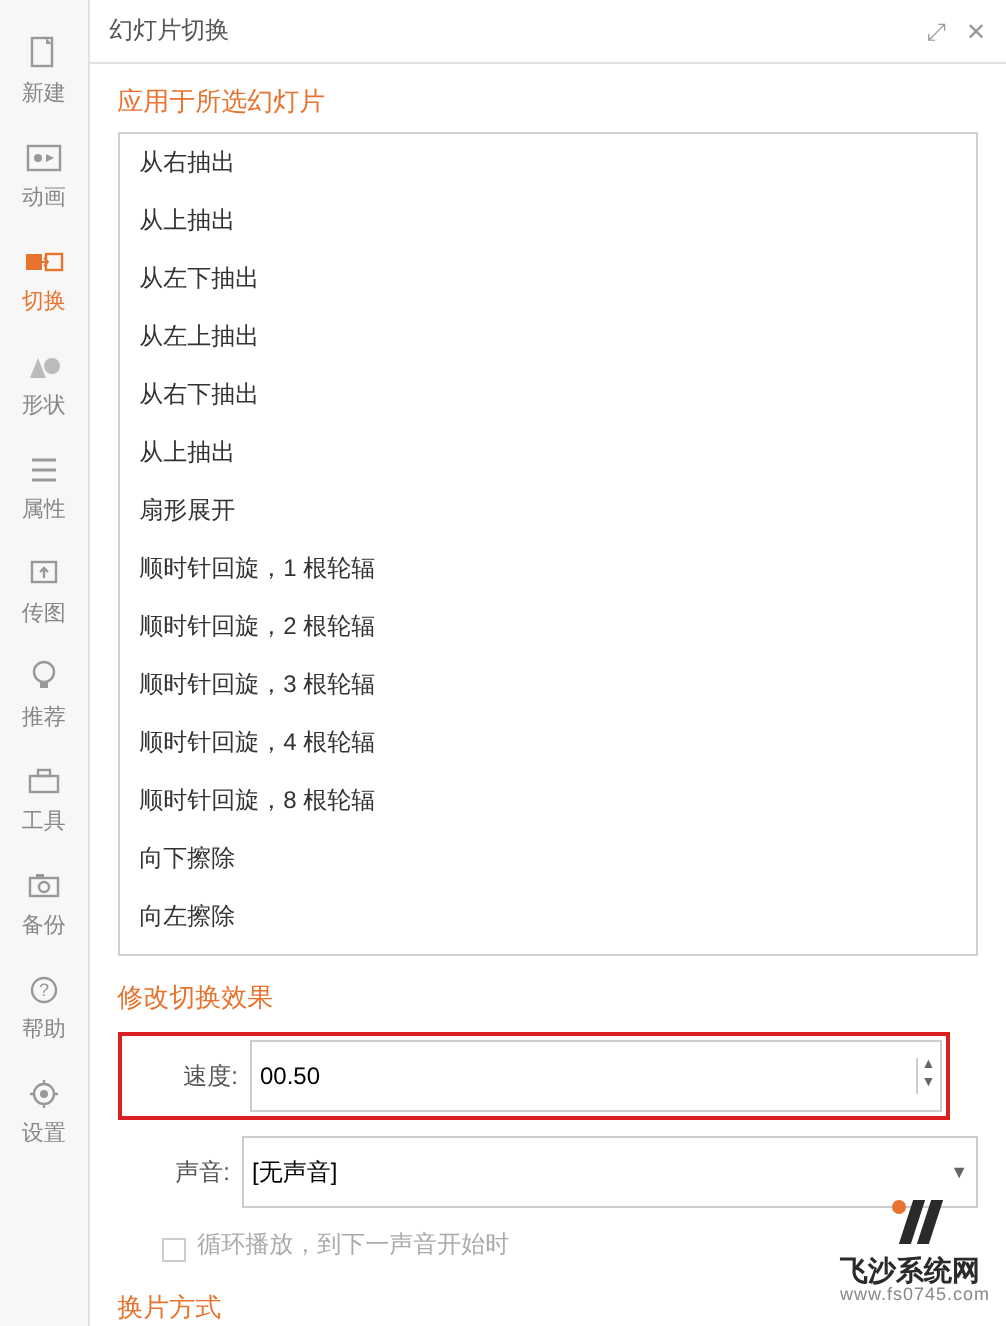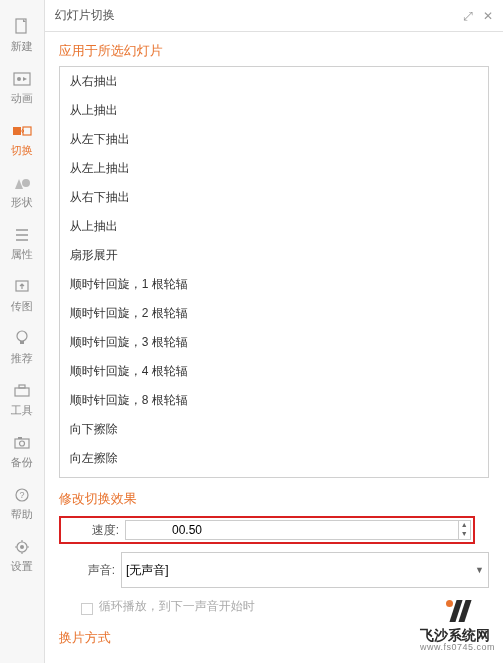--- a/index.html
+++ b/index.html
@@ -16,21 +16,21 @@
 .topbar-icons{display:flex;gap:10px;color:#999;font-size:12px;}
 .topbar-icons span{cursor:pointer;}
 .content{flex:1;padding:10px 14px;overflow:hidden;}
 .section-title{color:#e8732e;font-size:13px;margin-bottom:6px;}
 .listbox{border:1px solid #d0d0d0;height:412px;overflow-y:auto;overflow-x:hidden;}
 .list-item{font-size:12px;color:#333;padding:6px 10px;cursor:pointer;}
 .mod-section{margin-top:12px;}
 .field-row{display:flex;align-items:center;margin-top:8px;font-size:12px;}
 .field-label{color:#555;margin-right:6px;margin-left:29px;}
 .speed-box{border:2px solid #d92020;padding:2px;display:flex;align-items:center;width:416px;}
-.spinner{display:flex;align-items:center;border:1px solid #ccc;flex:1;height:20px;padding-left:42px;}
+.spinner{display:flex;align-items:center;border:1px solid #ccc;flex:1;height:36px;}
 .spinner input{border:none;flex:1;padding:0 4px;font-size:12px;outline:none;}
 .spin-btns{display:flex;flex-direction:column;width:12px;border-left:1px solid #ccc;}
 .spin-btns div{height:9px;font-size:7px;line-height:7px;text-align:center;color:#666;cursor:pointer;}
 .select{border:1px solid #ccc;flex:1;height:36px;padding:12px 4px;font-size:12px;display:flex;align-items:center;justify-content:space-between;cursor:pointer;width:380px;}
 .select .arrow{font-size:9px;color:#666;}
 .checkbox-row{display:flex;align-items:flex-end;margin-top:10px;margin-left:22px;font-size:12px;color:#aaa;}
 .checkbox{width:12px;height:12px;border:1px solid #ccc;margin-right:6px;}
 .swap-title{color:#e8732e;font-size:13px;margin-top:14px;}
 .watermark{position:absolute;right:8px;bottom:10px;display:flex;align-items:center;gap:4px;flex-direction:column;}
 .wm-icon{position:relative;width:26px;height:26px;}

